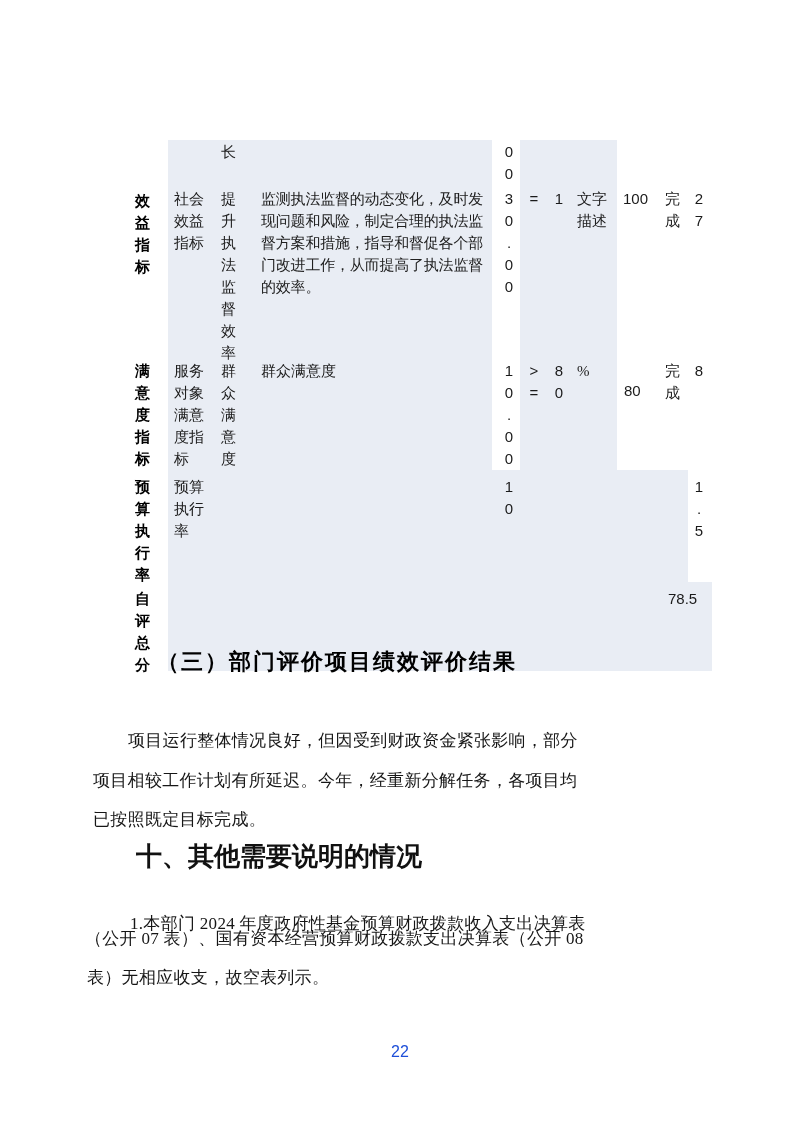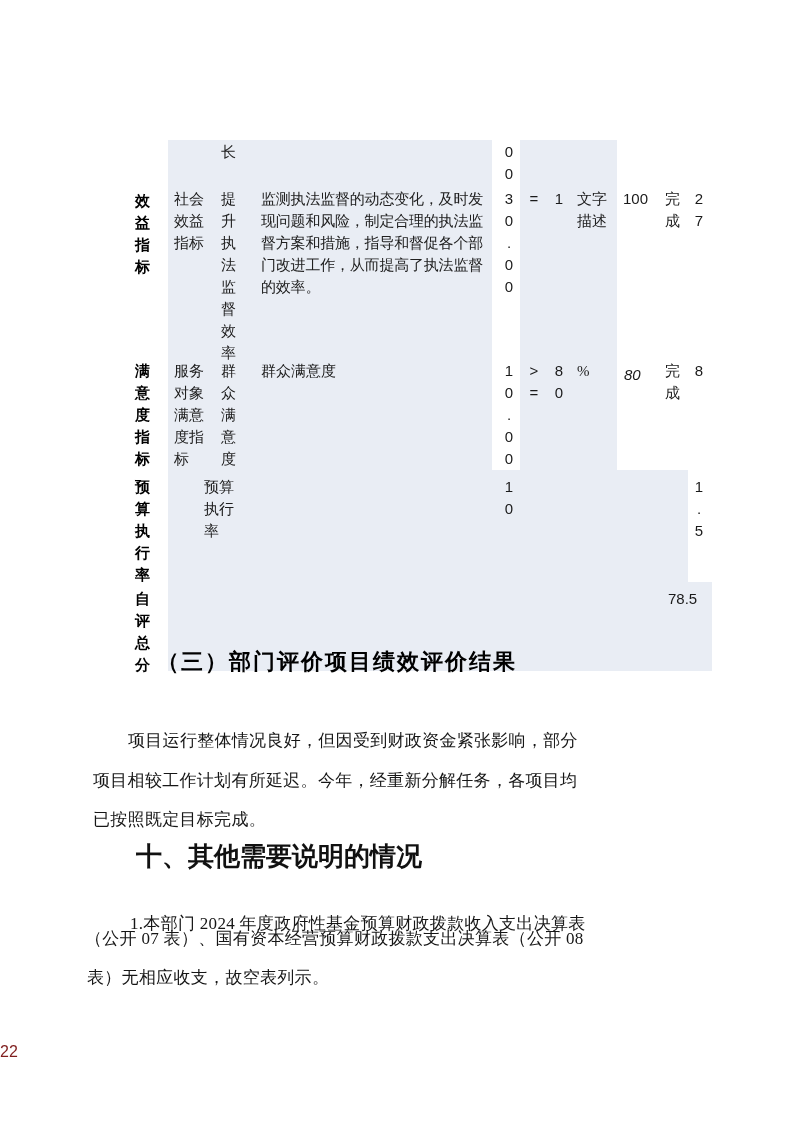--- a/index.html
+++ b/index.html
@@ -30,22 +30,22 @@
     position:absolute;font-weight:bold;color:#111;font-size:26px;line-height:30px;
     white-space:pre;
     font-family:"Liberation Sans","DejaVu Sans",sans-serif;
   }
   .bodyline{
     position:absolute;font-size:17px;line-height:30px;letter-spacing:0.3px;
     white-space:pre;color:#161616;
     font-family:"Liberation Serif","DejaVu Serif",serif;
   }
   .pagenum{
-    position:absolute;left:0;top:1041px;width:800px;
-    font-size:16px;line-height:22px;color:#7f1d1d;
+    position:absolute;left:0;top:1041px;width:800px;text-align:center;
+    font-size:16px;line-height:22px;color:#1d4ed8;
     font-family:"Liberation Sans","DejaVu Sans",sans-serif;
   }
 </style>
 </head>
 <body>
 
 <div class="rect" style="left:168px;top:140px;width:544px;height:531px;background:#e9edf4;"></div>
 <div class="rect" style="left:492px;top:140px;width:28px;height:330px;background:#ffffff;"></div>
 <div class="rect" style="left:617px;top:140px;width:95px;height:330px;background:#ffffff;"></div>
 <div class="rect" style="left:688px;top:470px;width:24px;height:112px;background:#ffffff;"></div>
@@ -108,31 +108,31 @@
 <div class="tcell num ctr" style="left:498px;top:360px;width:22px;">1
 0
 .
 0
 0</div>
 <div class="tcell num ctr" style="left:527px;top:360px;width:14px;">&gt;
 =</div>
 <div class="tcell num ctr" style="left:552px;top:360px;width:14px;">8
 0</div>
 <div class="tcell" style="left:577px;top:360px;width:32px;">%</div>
-<div class="tcell num" style="left:624px;top:364px;width:30px;font-style:italic;">80</div>
+<div class="tcell num" style="left:624px;top:380px;width:30px;">80</div>
 <div class="tcell" style="left:665px;top:360px;width:16px;">完
 成</div>
 <div class="tcell num ctr" style="left:692px;top:360px;width:14px;">8</div>
 
 <div class="tcell lvl1" style="left:135px;top:476px;width:20px;">预
 算
 执
 行
 率</div>
-<div class="tcell" style="left:174px;top:476px;width:34px;margin-left:30px;">预算
+<div class="tcell" style="left:174px;top:476px;width:34px;">预算
 执行
 率</div>
 <div class="tcell num ctr" style="left:498px;top:476px;width:22px;">1
 0</div>
 <div class="tcell num ctr" style="left:692px;top:476px;width:14px;">1
 .
 5</div>
 
 <div class="tcell lvl1" style="left:135px;top:588px;width:20px;">自
 评

